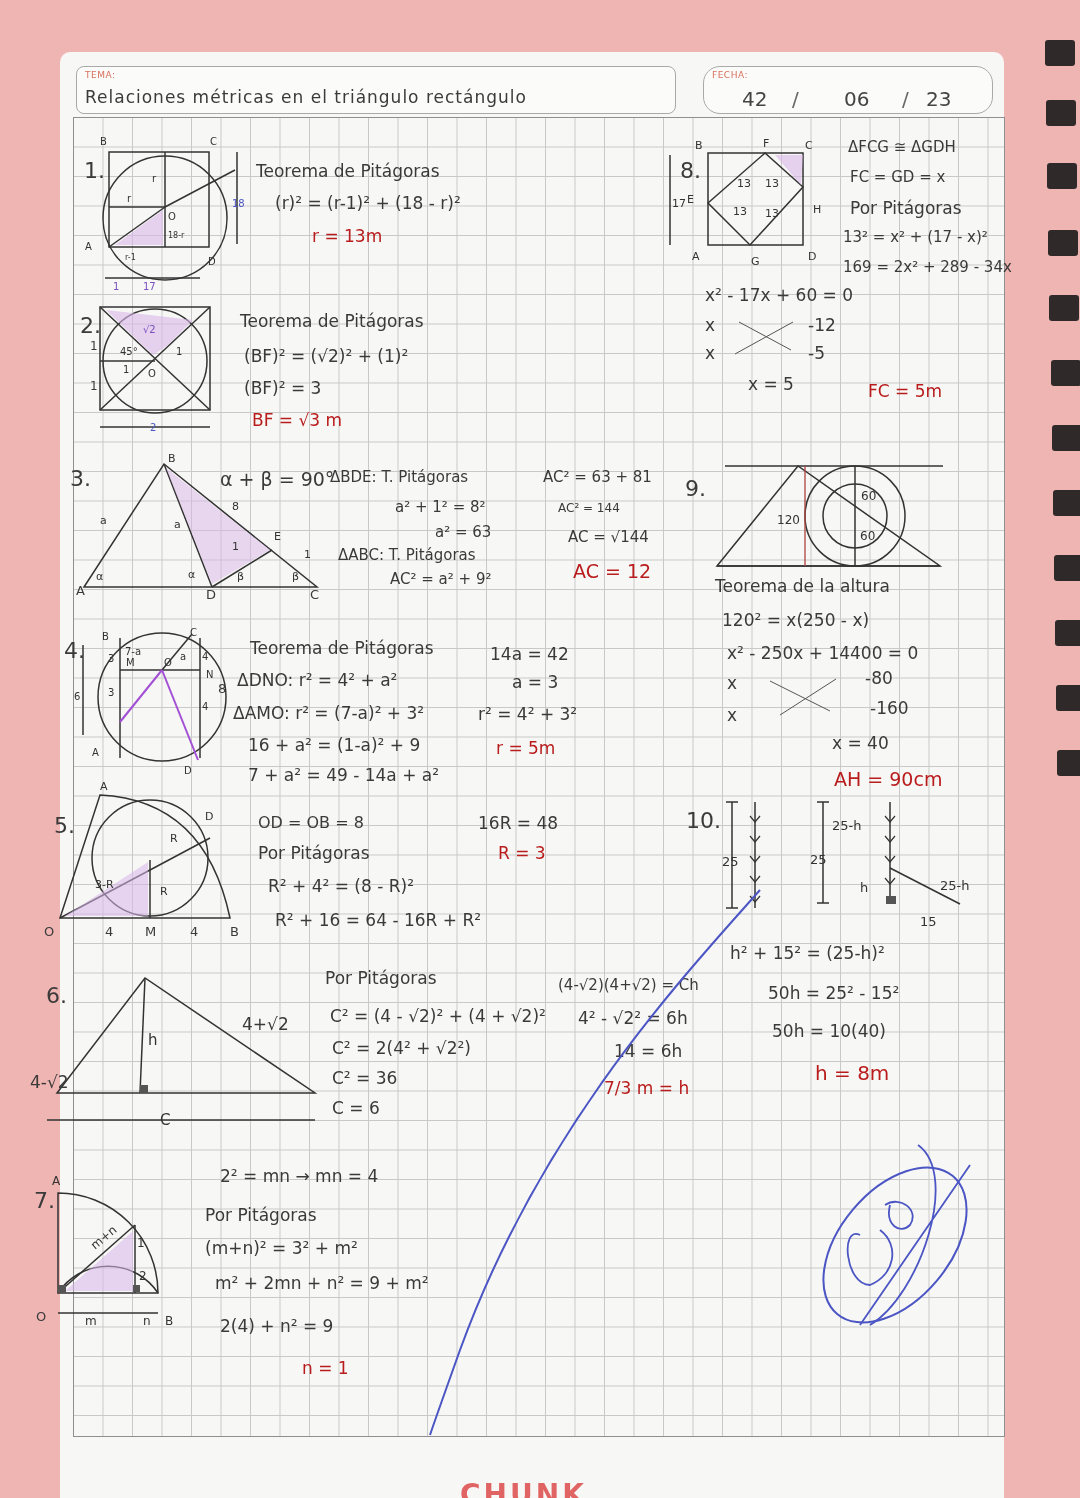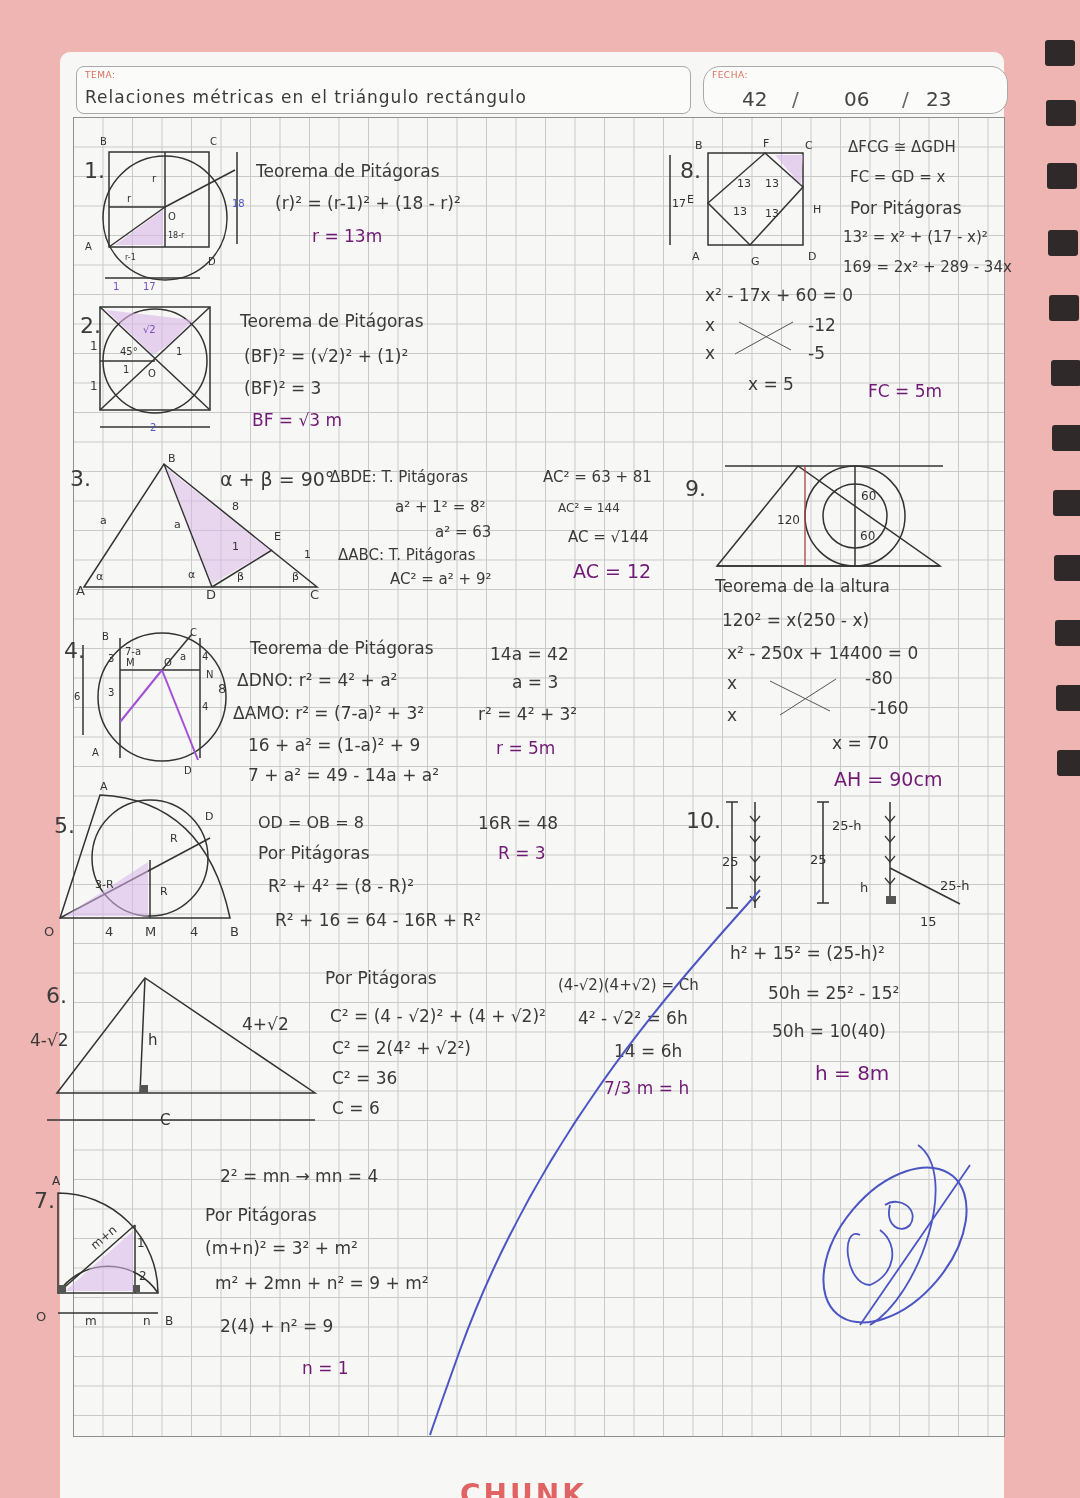--- a/index.html
+++ b/index.html
@@ -1,28 +1,28 @@
 <!DOCTYPE html>
 <html><head>
 <meta charset="utf-8">
 <style>
   html,body{margin:0;padding:0;}
   body{width:1080px;height:1498px;background:#efb5b3;position:relative;overflow:hidden;font-family:"DejaVu Sans",sans-serif;}
   .page{position:absolute;left:60px;top:52px;width:944px;height:1446px;background:#f7f7f5;border-radius:10px 10px 0 0;}
   .holes{position:absolute;right:0;top:0;width:70px;height:1498px;}
   .hole{position:absolute;width:30px;height:26px;background:#2f2a29;border-radius:3px;}
-  .hdrbox{position:absolute;border:1px solid #a9a9a9;border-radius:8px;background:#fbfbfa;padding-left:15px;}
+  .hdrbox{position:absolute;border:1px solid #a9a9a9;border-radius:8px;background:#fbfbfa;}
   .hdrlabel{position:absolute;font-size:9px;color:#d9705c;left:8px;top:3px;letter-spacing:.5px;}
   .hdrtext{position:absolute;font-size:17px;color:#3b3b3b;left:8px;top:20px;letter-spacing:1px;font-family:"DejaVu Sans",sans-serif;}
   .date{position:absolute;top:20px;font-size:20px;color:#444;}
   .grid{position:absolute;left:73px;top:117px;width:930px;height:1318px;border:1px solid #8f8f8f;
     background-image:linear-gradient(#c9c9c9 1px,transparent 1px),linear-gradient(90deg,#c9c9c9 1px,transparent 1px);
     background-size:29.5px 29.5px;background-position:-1px -1px;}
   .hw{position:absolute;font-family:"DejaVu Sans",sans-serif;color:#3a3a3a;font-size:17px;white-space:nowrap;line-height:1;}
-  .purple{color:#701a75;}
+  .purple{color:#b91c1c;}
   .num{font-size:22px;}
   svg{position:absolute;overflow:visible;}
   .footer{position:absolute;left:460px;top:1478px;font-size:28px;color:#e06464;font-weight:bold;letter-spacing:3px;}
 </style>
 </head>
 <body>
 
 <div class="page"></div>
 
 <div class="holes">
@@ -238,21 +238,21 @@
       <polygon points="2,120 90,5 260,120"></polygon>
       <line x1="90" y1="5" x2="85" y2="120"></line>
       <line x1="-8" y1="147" x2="260" y2="147"></line>
     </g>
     <rect x="85" y="112" width="8" height="8" fill="#555"></rect>
     <g font-size="15" fill="#333">
       <text x="93" y="72">h</text>
         <text x="105" y="152">C</text>
     </g>
   </svg>
-  <span class="hw" style="left:30px;top:1032px">4-√2</span>
+  <span class="hw" style="left:30px;top:1074px">4-√2</span>
   <span class="hw" style="left:242px;top:1016px">4+√2</span>
   <span class="hw" style="left:325px;top:970px">Por Pitágoras</span>
   <span class="hw" style="left:330px;top:1008px">C² = (4 - √2)² + (4 + √2)²</span>
   <span class="hw" style="left:332px;top:1040px">C² = 2(4² + √2²)</span>
   <span class="hw" style="left:332px;top:1070px">C² = 36</span>
   <span class="hw" style="left:332px;top:1100px">C = 6</span>
   <span class="hw" style="left:558px;top:978px;font-size:15px">(4-√2)(4+√2) = Ch</span>
   <span class="hw" style="left:578px;top:1010px">4² - √2² = 6h</span>
   <span class="hw" style="left:614px;top:1043px">14 = 6h</span>
   <span class="hw purple" style="left:604px;top:1080px">7/3 m = h</span>
@@ -355,21 +355,21 @@
   <span class="hw" style="left:722px;top:612px">120² = x(250 - x)</span>
   <span class="hw" style="left:727px;top:645px">x² - 250x + 14400 = 0</span>
   <span class="hw" style="left:727px;top:675px">x</span>
   <span class="hw" style="left:727px;top:707px">x</span>
   <svg style="left:770px;top:675px" width="70" height="45">
       <line x1="10" y1="40" x2="66" y2="4" stroke="#555"></line>
       <line x1="0" y1="6" x2="60" y2="36" stroke="#555"></line>
     </svg>
   <span class="hw" style="left:865px;top:670px">-80</span>
   <span class="hw" style="left:870px;top:700px">-160</span>
-  <span class="hw" style="left:832px;top:735px">x = 70</span>
+  <span class="hw" style="left:832px;top:735px">x = 40</span>
   <span class="hw purple" style="left:834px;top:770px;font-size:19px">AH = 90cm</span>
 </div>
 
 <div>
   <span class="hw num" style="left:686px;top:810px">10.</span>
   <svg style="left:720px;top:798px" width="280" height="110" viewBox="0 0 280 110">
     <g stroke="#333" fill="none" stroke-width="1.5">
       <line x1="12" y1="4" x2="12" y2="110"></line>
         <line x1="6" y1="4" x2="18" y2="4"></line>
         <line x1="6" y1="110" x2="18" y2="110"></line>

